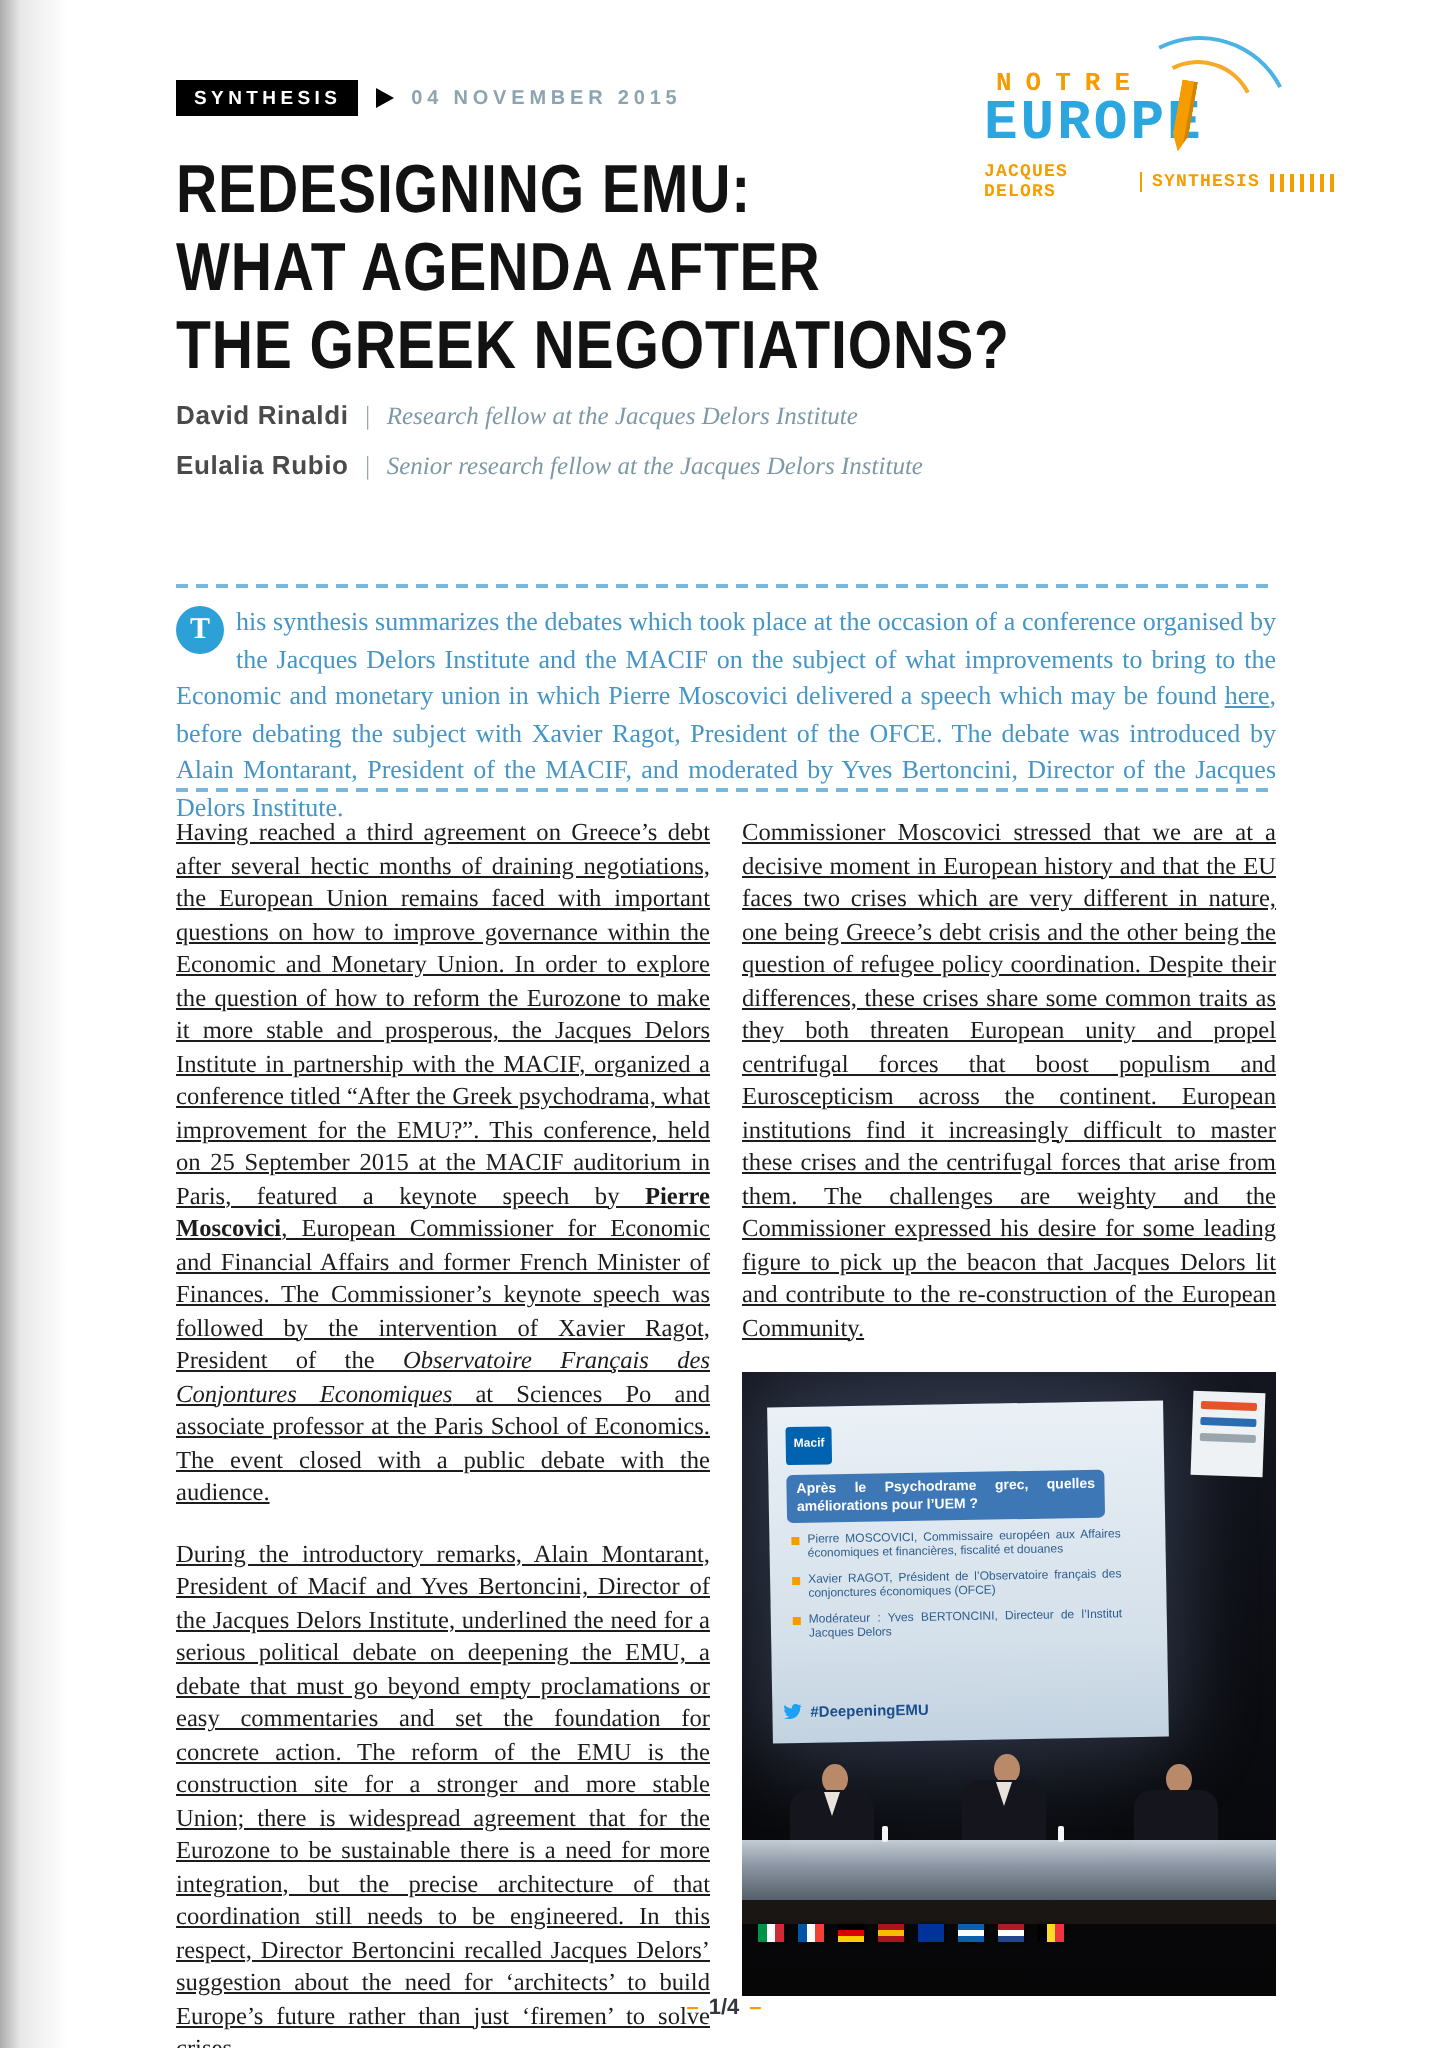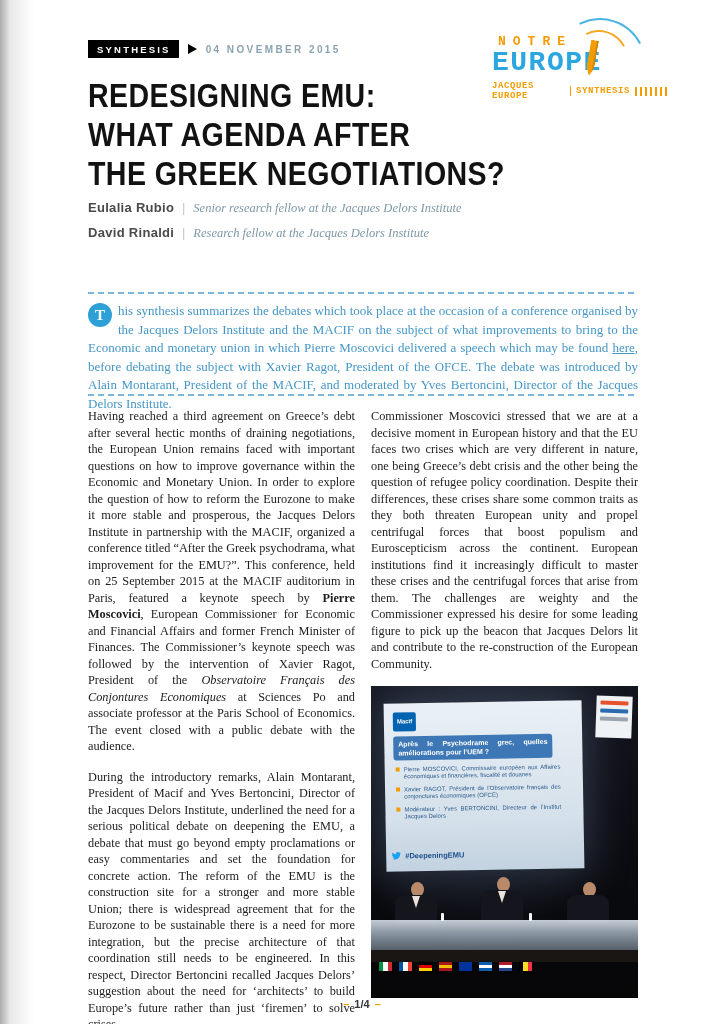--- a/index.html
+++ b/index.html
@@ -79,21 +79,21 @@
   .abstract{position:absolute;left:88px;top:302px;width:550px;
     color:var(--abstract);font-size:13px;line-height:18.5px;text-align:justify;}
   .dropcap{float:left;width:24px;height:24px;border-radius:50%;background:#2DA0D8;color:#fff;
     font-family:"Liberation Serif",serif;font-weight:bold;font-size:15px;line-height:24px;text-align:center;
     margin:1px 6px 0 0;}
   .abstract-link{color:var(--abstract);text-decoration:underline;cursor:pointer;margin-top:11px;}
 
   
   .columns{position:absolute;left:88px;top:408px;width:550px;display:flex;gap:16px;}
   .col{width:267px;color:var(--ink);font-size:12.3px;line-height:16.5px;text-align:justify;}
-  .col p{margin:0 0 14px 0;}
+  .col p{margin:0 0 14px 0;text-decoration:underline;}
 
   
   .photo{position:relative;width:267px;height:312px;margin-top:2px;overflow:hidden;
     background:
       radial-gradient(ellipse at 40% 30%, rgba(120,150,200,.14), transparent 60%),
       linear-gradient(180deg,#14161f 0%, #0b0c11 55%, #060607 100%);}
   .screen{position:absolute;left:14px;top:16px;width:198px;height:168px;
     background:linear-gradient(180deg,#eaf0f6 0%,#d4e0ea 70%,#c2d2e0 100%);
     transform:rotate(-1deg);box-shadow:0 0 40px 8px rgba(140,170,215,.22);padding:8px 8px 6px 9px;}
   .slide-logo{display:inline-block;background:#0063B1;color:#fff;font-family:"Liberation Sans",sans-serif;
@@ -139,43 +139,43 @@
 
   <div class="logo">
     <span class="logo-arcs"></span>
     <span class="logo-arcs2"></span>
     <div class="logo-notre">NOTRE</div>
     <div class="logo-europe">
       <span>EUROPE</span>
       <span class="logo-pencil"></span>
     </div>
     <div class="logo-sub">
-      <span>JACQUES EUROPE</span>
+      <span>JACQUES DELORS</span>
       <span class="logo-sub-div"></span>
       <span>SYNTHESIS</span>
       <span class="logo-bars"></span>
     </div>
   </div>
 
   <h1 class="title">
     <span style="display:block">REDESIGNING EMU:</span>
     <span style="display:block">WHAT AGENDA AFTER</span>
     <span style="display:block">THE GREEK NEGOTIATIONS?</span>
   </h1>
 
   <div class="authors">
     <div class="author-row">
+      <span class="author-name">David Rinaldi</span>
+      <span class="author-sep">|</span>
+      <span class="author-role">Research fellow at the Jacques Delors Institute</span>
+    </div>
+    <div class="author-row">
       <span class="author-name">Eulalia Rubio</span>
       <span class="author-sep">|</span>
       <span class="author-role">Senior research fellow at the Jacques Delors Institute</span>
-    </div>
-    <div class="author-row">
-      <span class="author-name">David Rinaldi</span>
-      <span class="author-sep">|</span>
-      <span class="author-role">Research fellow at the Jacques Delors Institute</span>
     </div>
   </div>
 
   <div class="dashed-rule rule-1"></div>
 
   <div class="abstract">
     <span class="dropcap">T</span>
     <span><span>his synthesis summarizes the debates which took place at the occasion of a conference organised by the Jacques Delors Institute and the MACIF on the subject of what improvements to bring to the Economic and monetary union in which Pierre Moscovici delivered a speech which may be found </span><a href="#" class="abstract-link">here</a><span>, before debating the subject with Xavier Ragot, President of the OFCE. The debate was introduced by Alain Montarant, President of the MACIF, and moderated by Yves Bertoncini, Director of the Jacques Delors Institute.</span></span>
   </div>
 

